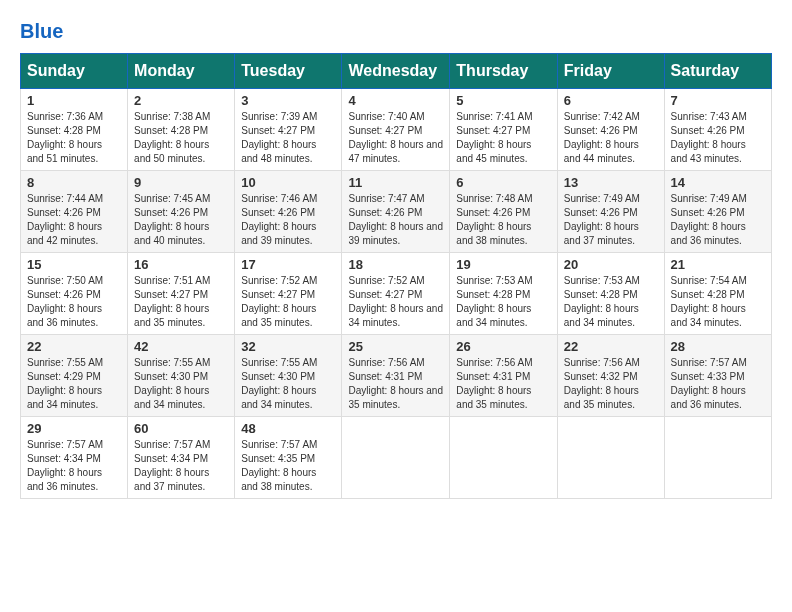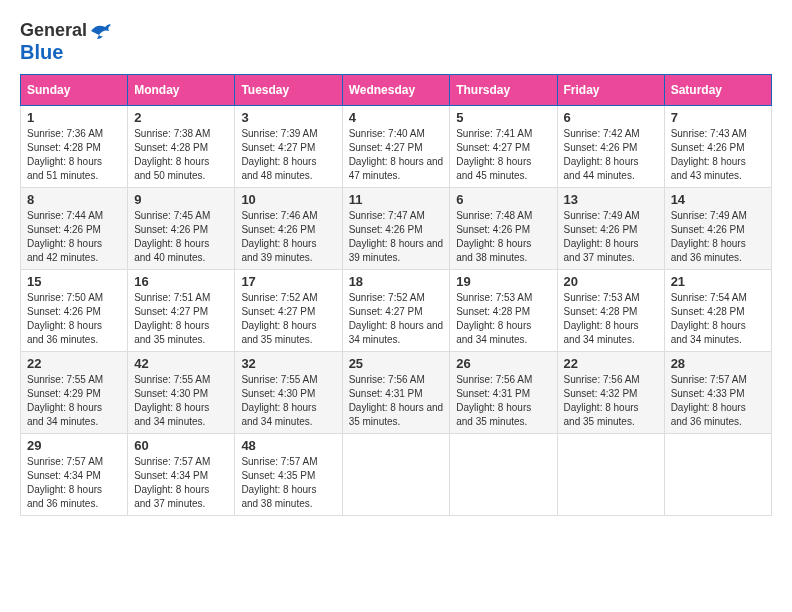--- a/index.html
+++ b/index.html
@@ -51,25 +51,25 @@
     .location-title {
       font-size: 16px;
       color: #333;
     }
     .calendar {
       width: 100%;
       border-collapse: collapse;
       border: 1px solid #ccc;
     }
     .calendar th {
-      background: #ec4899;
+      background: #0f766e;
       color: #fff;
       text-align: left;
       padding: 8px 6px;
-      font-size: 12px;
+      font-size: 16px;
       border: 1px solid #1565c0;
     }
     .calendar td {
       vertical-align: top;
       border: 1px solid #ddd;
       padding: 4px 6px;
       width: 108px;
       min-height: 80px;
       background: #fff;
     }
@@ -90,27 +90,20 @@
     }
     .empty-cell {
       background: #fff !important;
     }
   </style>
 </head>
 <body>
 
 <div class="header">
   <div class="logo">
-    <div class="logo-text">
-      <span class="logo-general">General</span>
-      <svg class="logo-bird" viewBox="0 0 24 20" xmlns="http://www.w3.org/2000/svg">
-        <path d="M2 10 Q8 2 16 6 Q20 2 22 4 Q18 6 20 10 Q14 8 10 14 Q6 12 2 10Z" fill="#1565c0"></path>
-        <path d="M10 14 Q12 16 14 15 Q12 18 8 18Z" fill="#1565c0"></path>
-      </svg>
-    </div>
     <span class="logo-blue">Blue</span>
   </div>
   <div class="title-section">
     <div class="month-title"></div>
     <div class="location-title"></div>
   </div>
 </div>
 
 <table class="calendar">
   <thead>

